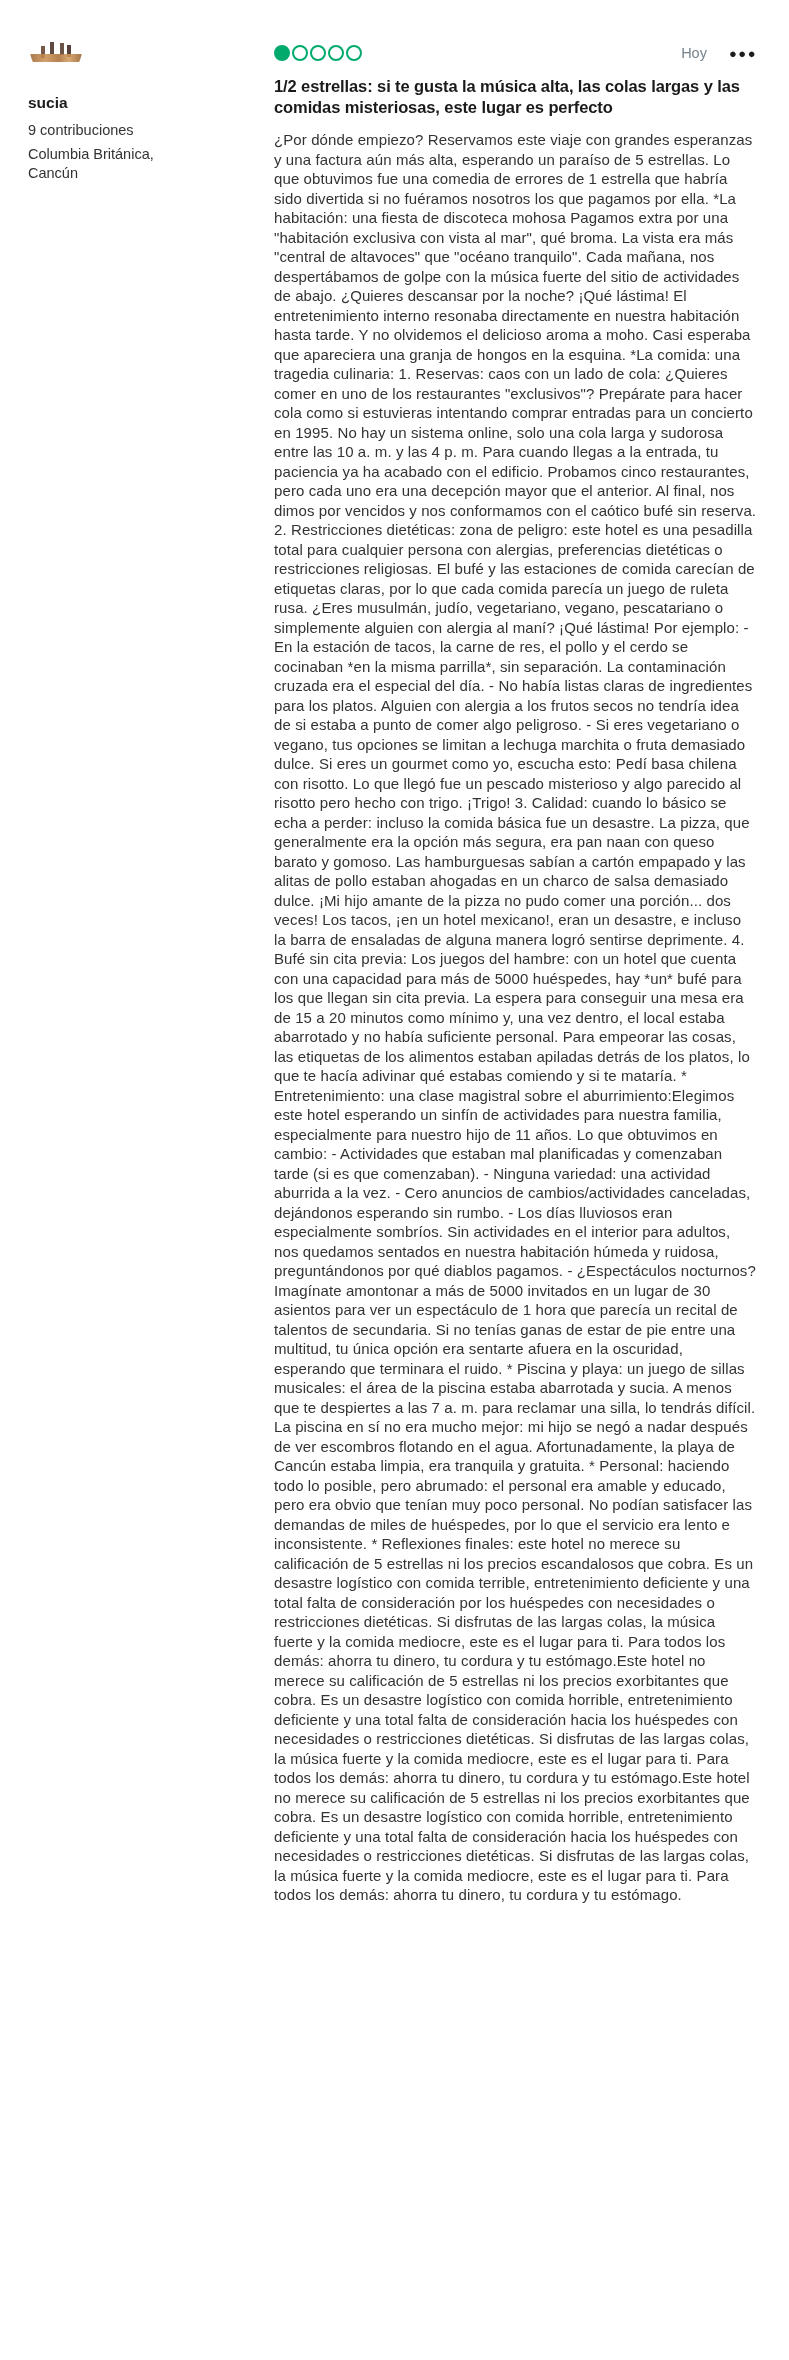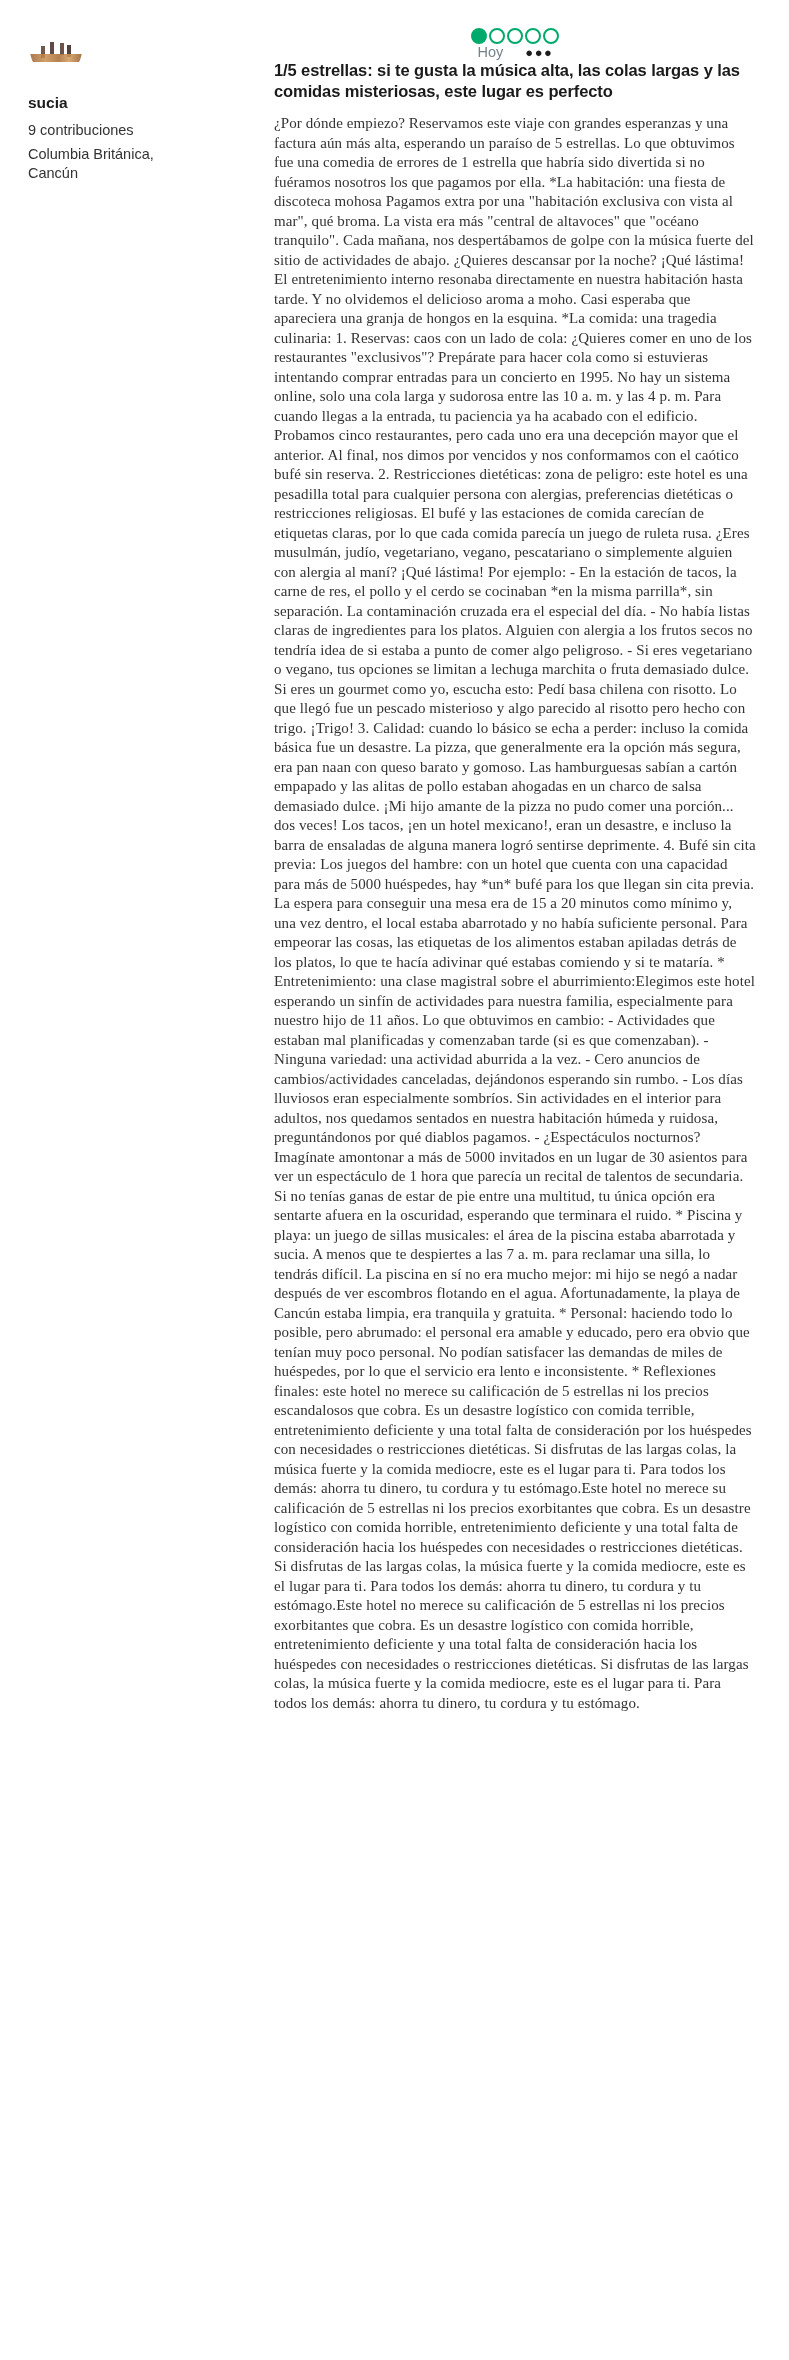--- a/index.html
+++ b/index.html
@@ -39,22 +39,22 @@
   .reviewer-name {
     margin-top:18px; font-weight:bold; font-size:15.5px; color:#1c1c1c; cursor:pointer;
   }
   .reviewer-sub {
     margin-top:9px; font-size:14.5px; color:#333; line-height:19px; max-width:170px;
   }
 
   
   .main { flex:1; min-width:0; }
   .header-row {
-    display:flex; align-items:center; justify-content:space-between;
-    margin-top:4px; height:17px;flex-direction:column;
+    display:flex; align-items:flex-end; justify-content:space-between;
+    margin-top:20px; height:17px;
   }
   .bubbles { display:flex; align-items:center; }
   .bubble {
     width:16px; height:16px; border-radius:50%;
     border:2.5px solid var(--green,#00aa6c);
     background:#fff; margin-right:2px; display:inline-block;
   }
   .bubble.filled { background:var(--green,#00aa6c); }
   .meta { display:flex; align-items:center; }
   .review-date { font-size:14.5px; color:#76828c; }
@@ -63,21 +63,20 @@
   .review-title {
     margin-top:15px;
     font-size:16.5px; font-weight:bold; color:#1a1a1a;
     line-height:21px; letter-spacing:-0.1px;
   }
   .review-body {
     margin-top:12px;
     font-size:15px; line-height:19.5px; color:#333;
     letter-spacing:0.1px;
     white-space:pre-wrap;
-    font-family:Liberation Serif, serif;
   }
 </style>
 </head>
 <body>
 
 <div class="card">
 
   <aside class="left">
     <div class="avatar"></div>
     <div class="reviewer-name">sucia</div>
@@ -93,18 +92,18 @@
           <span class="bubble"></span>
           <span class="bubble"></span>
           <span class="bubble"></span>
         </div>
       <div class="meta">
         <span class="review-date">Hoy</span>
         <span class="overflow">●●●</span>
       </div>
     </div>
 
-    <h1 class="review-title">1/5 estrellas: si te gusta la música alta, las colas largas y las comidas misteriosas, este lugar es perfecto</h1>
+    <h1 class="review-title">1/2 estrellas: si te gusta la música alta, las colas largas y las comidas misteriosas, este lugar es perfecto</h1>
 
     <p class="review-body">¿Por dónde empiezo? Reservamos este viaje con grandes esperanzas y una factura aún más alta, esperando un paraíso de 5 estrellas. Lo que obtuvimos fue una comedia de errores de 1 estrella que habría sido divertida si no fuéramos nosotros los que pagamos por ella. *La habitación: una fiesta de discoteca mohosa Pagamos extra por una "habitación exclusiva con vista al mar", qué broma. La vista era más "central de altavoces" que "océano tranquilo". Cada mañana, nos despertábamos de golpe con la música fuerte del sitio de actividades de abajo. ¿Quieres descansar por la noche? ¡Qué lástima! El entretenimiento interno resonaba directamente en nuestra habitación hasta tarde. Y no olvidemos el delicioso aroma a moho. Casi esperaba que apareciera una granja de hongos en la esquina. *La comida: una tragedia culinaria: 1. Reservas: caos con un lado de cola: ¿Quieres comer en uno de los restaurantes "exclusivos"? Prepárate para hacer cola como si estuvieras intentando comprar entradas para un concierto en 1995. No hay un sistema online, solo una cola larga y sudorosa entre las 10 a. m. y las 4 p. m. Para cuando llegas a la entrada, tu paciencia ya ha acabado con el edificio. Probamos cinco restaurantes, pero cada uno era una decepción mayor que el anterior. Al final, nos dimos por vencidos y nos conformamos con el caótico bufé sin reserva. 2. Restricciones dietéticas: zona de peligro: este hotel es una pesadilla total para cualquier persona con alergias, preferencias dietéticas o restricciones religiosas. El bufé y las estaciones de comida carecían de etiquetas claras, por lo que cada comida parecía un juego de ruleta rusa. ¿Eres musulmán, judío, vegetariano, vegano, pescatariano o simplemente alguien con alergia al maní? ¡Qué lástima! Por ejemplo: - En la estación de tacos, la carne de res, el pollo y el cerdo se cocinaban *en la misma parrilla*, sin separación. La contaminación cruzada era el especial del día. - No había listas claras de ingredientes para los platos. Alguien con alergia a los frutos secos no tendría idea de si estaba a punto de comer algo peligroso. - Si eres vegetariano o vegano, tus opciones se limitan a lechuga marchita o fruta demasiado dulce. Si eres un gourmet como yo, escucha esto: Pedí basa chilena con risotto. Lo que llegó fue un pescado misterioso y algo parecido al risotto pero hecho con trigo. ¡Trigo! 3. Calidad: cuando lo básico se echa a perder: incluso la comida básica fue un desastre. La pizza, que generalmente era la opción más segura, era pan naan con queso barato y gomoso. Las hamburguesas sabían a cartón empapado y las alitas de pollo estaban ahogadas en un charco de salsa demasiado dulce. ¡Mi hijo amante de la pizza no pudo comer una porción... dos veces! Los tacos, ¡en un hotel mexicano!, eran un desastre, e incluso la barra de ensaladas de alguna manera logró sentirse deprimente. 4. Bufé sin cita previa: Los juegos del hambre: con un hotel que cuenta con una capacidad para más de 5000 huéspedes, hay *un* bufé para los que llegan sin cita previa. La espera para conseguir una mesa era de 15 a 20 minutos como mínimo y, una vez dentro, el local estaba abarrotado y no había suficiente personal. Para empeorar las cosas, las etiquetas de los alimentos estaban apiladas detrás de los platos, lo que te hacía adivinar qué estabas comiendo y si te mataría. * Entretenimiento: una clase magistral sobre el aburrimiento:Elegimos este hotel esperando un sinfín de actividades para nuestra familia, especialmente para nuestro hijo de 11 años. Lo que obtuvimos en cambio: - Actividades que estaban mal planificadas y comenzaban tarde (si es que comenzaban). - Ninguna variedad: una actividad aburrida a la vez. - Cero anuncios de cambios/actividades canceladas, dejándonos esperando sin rumbo. - Los días lluviosos eran especialmente sombríos. Sin actividades en el interior para adultos, nos quedamos sentados en nuestra habitación húmeda y ruidosa, preguntándonos por qué diablos pagamos. - ¿Espectáculos nocturnos? Imagínate amontonar a más de 5000 invitados en un lugar de 30 asientos para ver un espectáculo de 1 hora que parecía un recital de talentos de secundaria. Si no tenías ganas de estar de pie entre una multitud, tu única opción era sentarte afuera en la oscuridad, esperando que terminara el ruido. * Piscina y playa: un juego de sillas musicales: el área de la piscina estaba abarrotada y sucia. A menos que te despiertes a las 7 a. m. para reclamar una silla, lo tendrás difícil. La piscina en sí no era mucho mejor: mi hijo se negó a nadar después de ver escombros flotando en el agua. Afortunadamente, la playa de Cancún estaba limpia, era tranquila y gratuita. * Personal: haciendo todo lo posible, pero abrumado: el personal era amable y educado, pero era obvio que tenían muy poco personal. No podían satisfacer las demandas de miles de huéspedes, por lo que el servicio era lento e inconsistente. * Reflexiones finales: este hotel no merece su calificación de 5 estrellas ni los precios escandalosos que cobra. Es un desastre logístico con comida terrible, entretenimiento deficiente y una total falta de consideración por los huéspedes con necesidades o restricciones dietéticas. Si disfrutas de las largas colas, la música fuerte y la comida mediocre, este es el lugar para ti. Para todos los demás: ahorra tu dinero, tu cordura y tu estómago.Este hotel no merece su calificación de 5 estrellas ni los precios exorbitantes que cobra. Es un desastre logístico con comida horrible, entretenimiento deficiente y una total falta de consideración hacia los huéspedes con necesidades o restricciones dietéticas. Si disfrutas de las largas colas, la música fuerte y la comida mediocre, este es el lugar para ti. Para todos los demás: ahorra tu dinero, tu cordura y tu estómago.Este hotel no merece su calificación de 5 estrellas ni los precios exorbitantes que cobra. Es un desastre logístico con comida horrible, entretenimiento deficiente y una total falta de consideración hacia los huéspedes con necesidades o restricciones dietéticas. Si disfrutas de las largas colas, la música fuerte y la comida mediocre, este es el lugar para ti. Para todos los demás: ahorra tu dinero, tu cordura y tu estómago.</p>
   </main>
 
 </div>
 
 </body></html>

